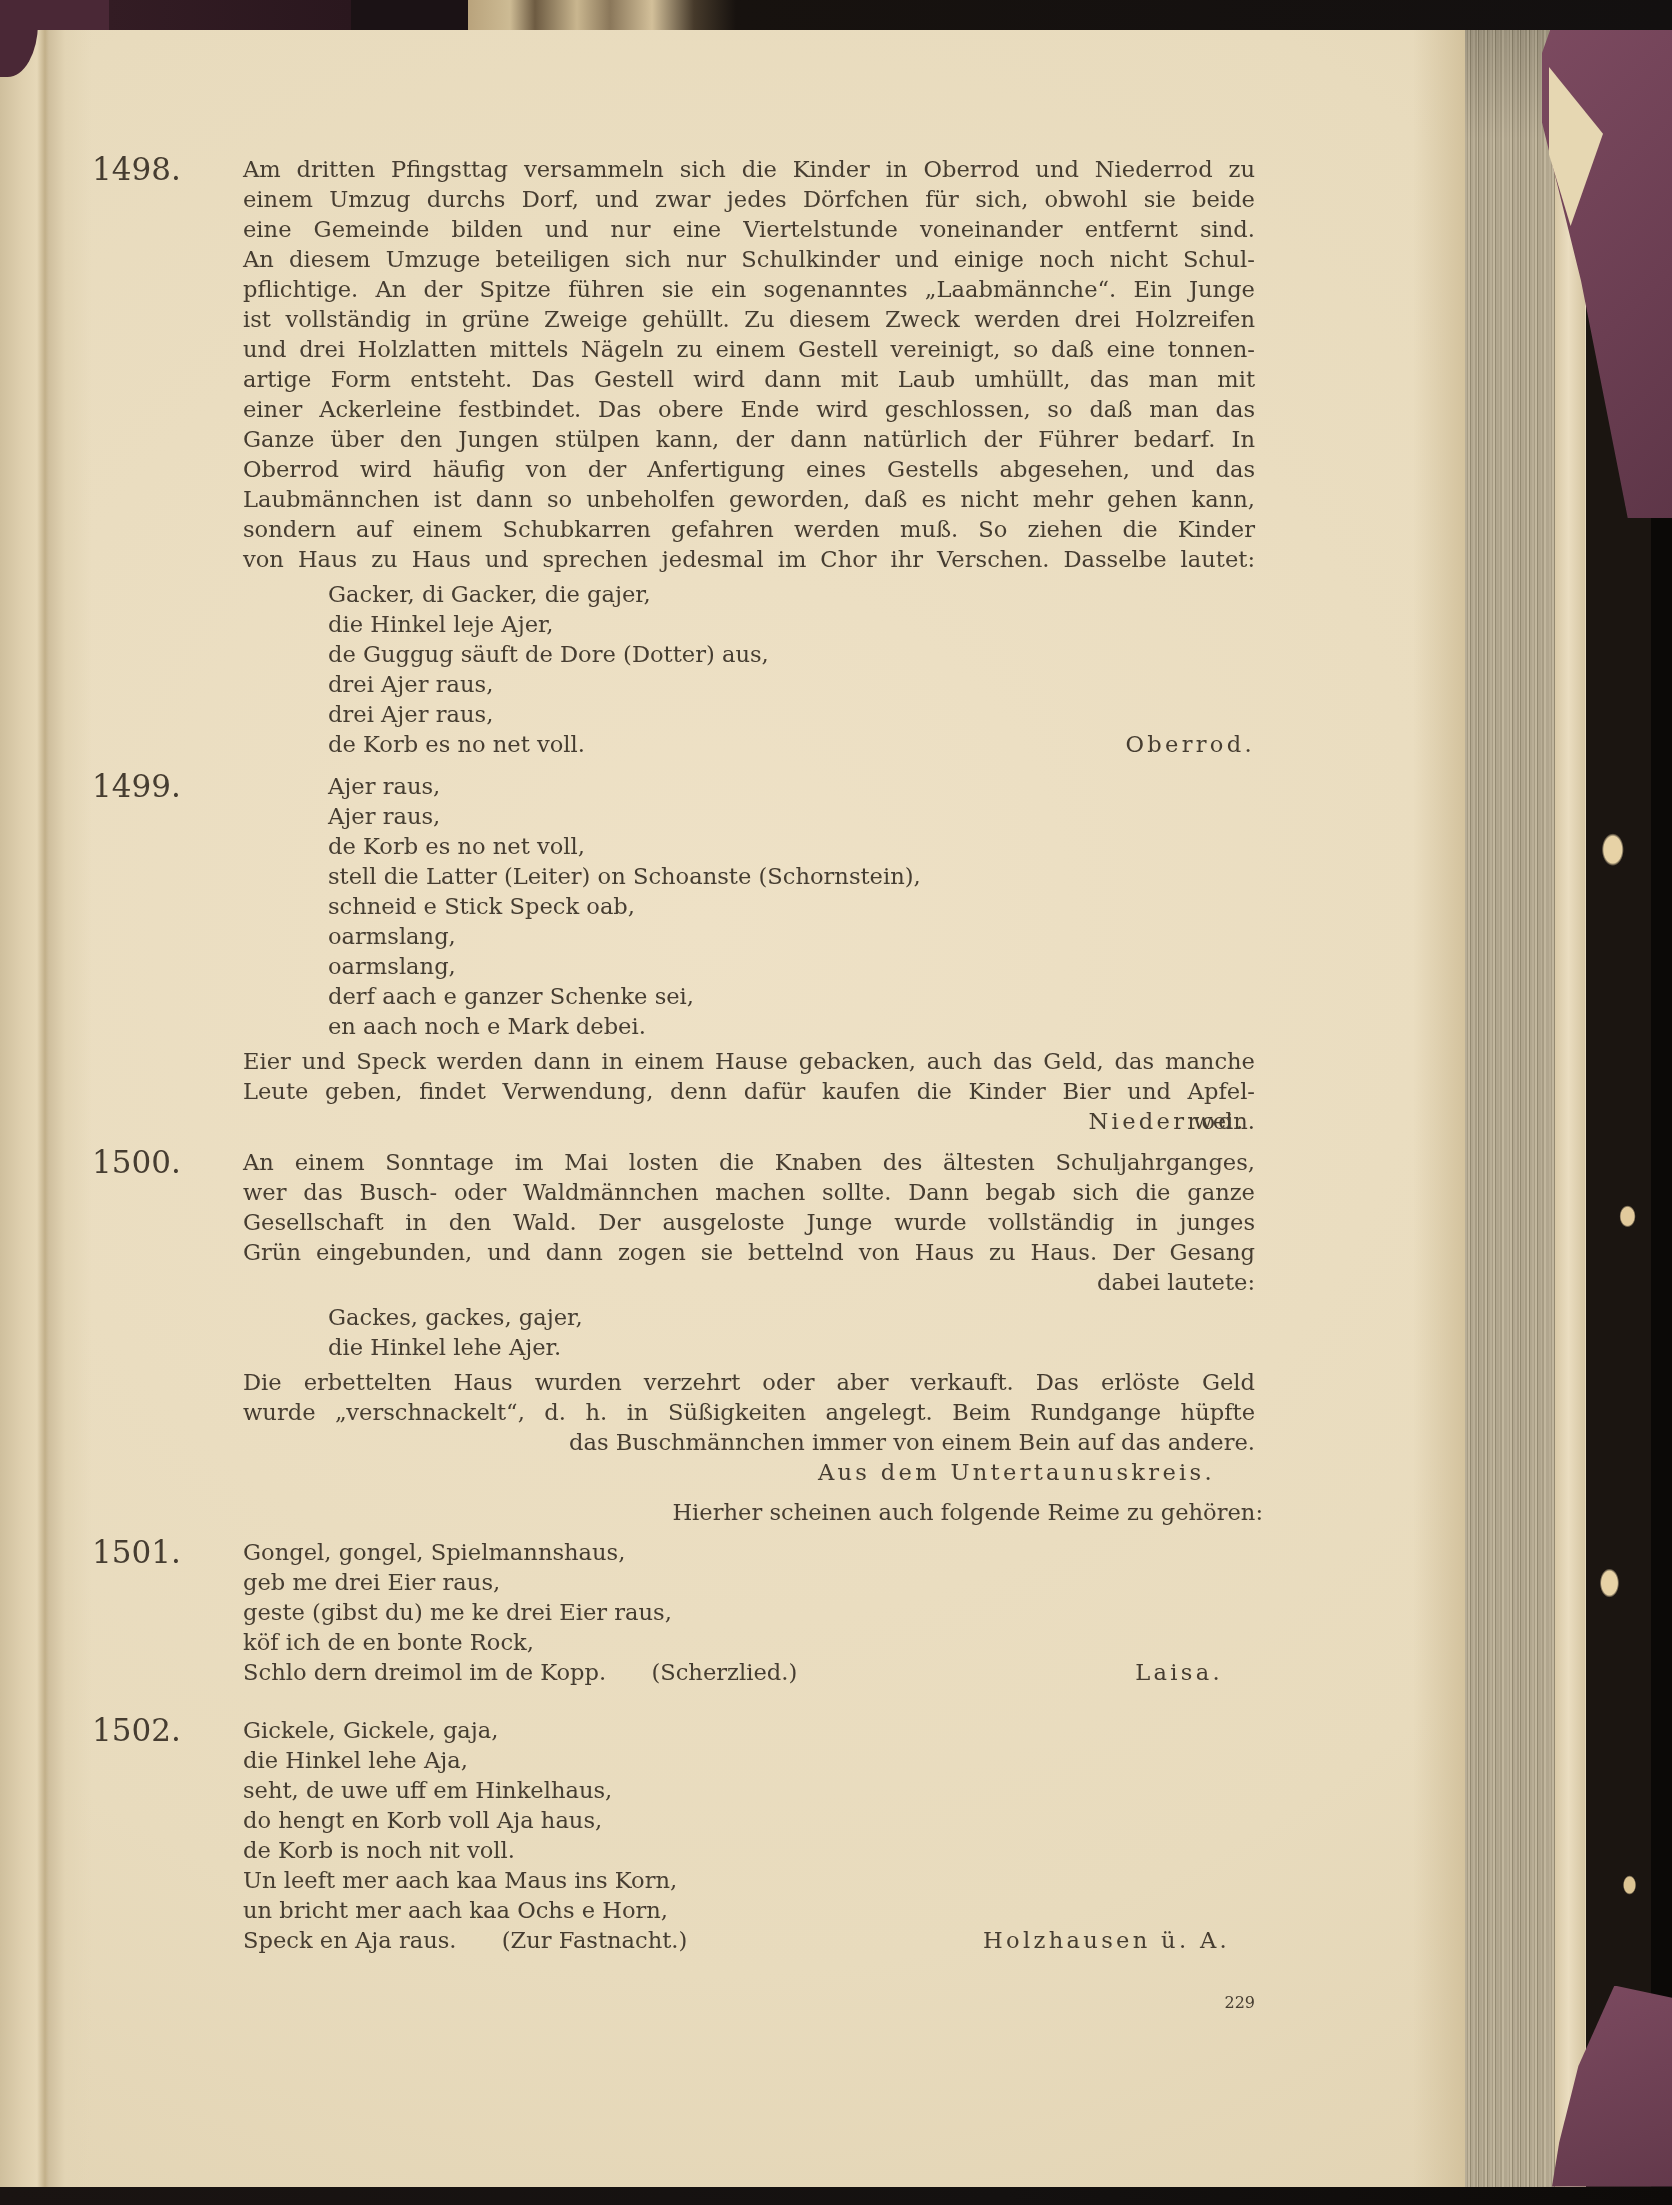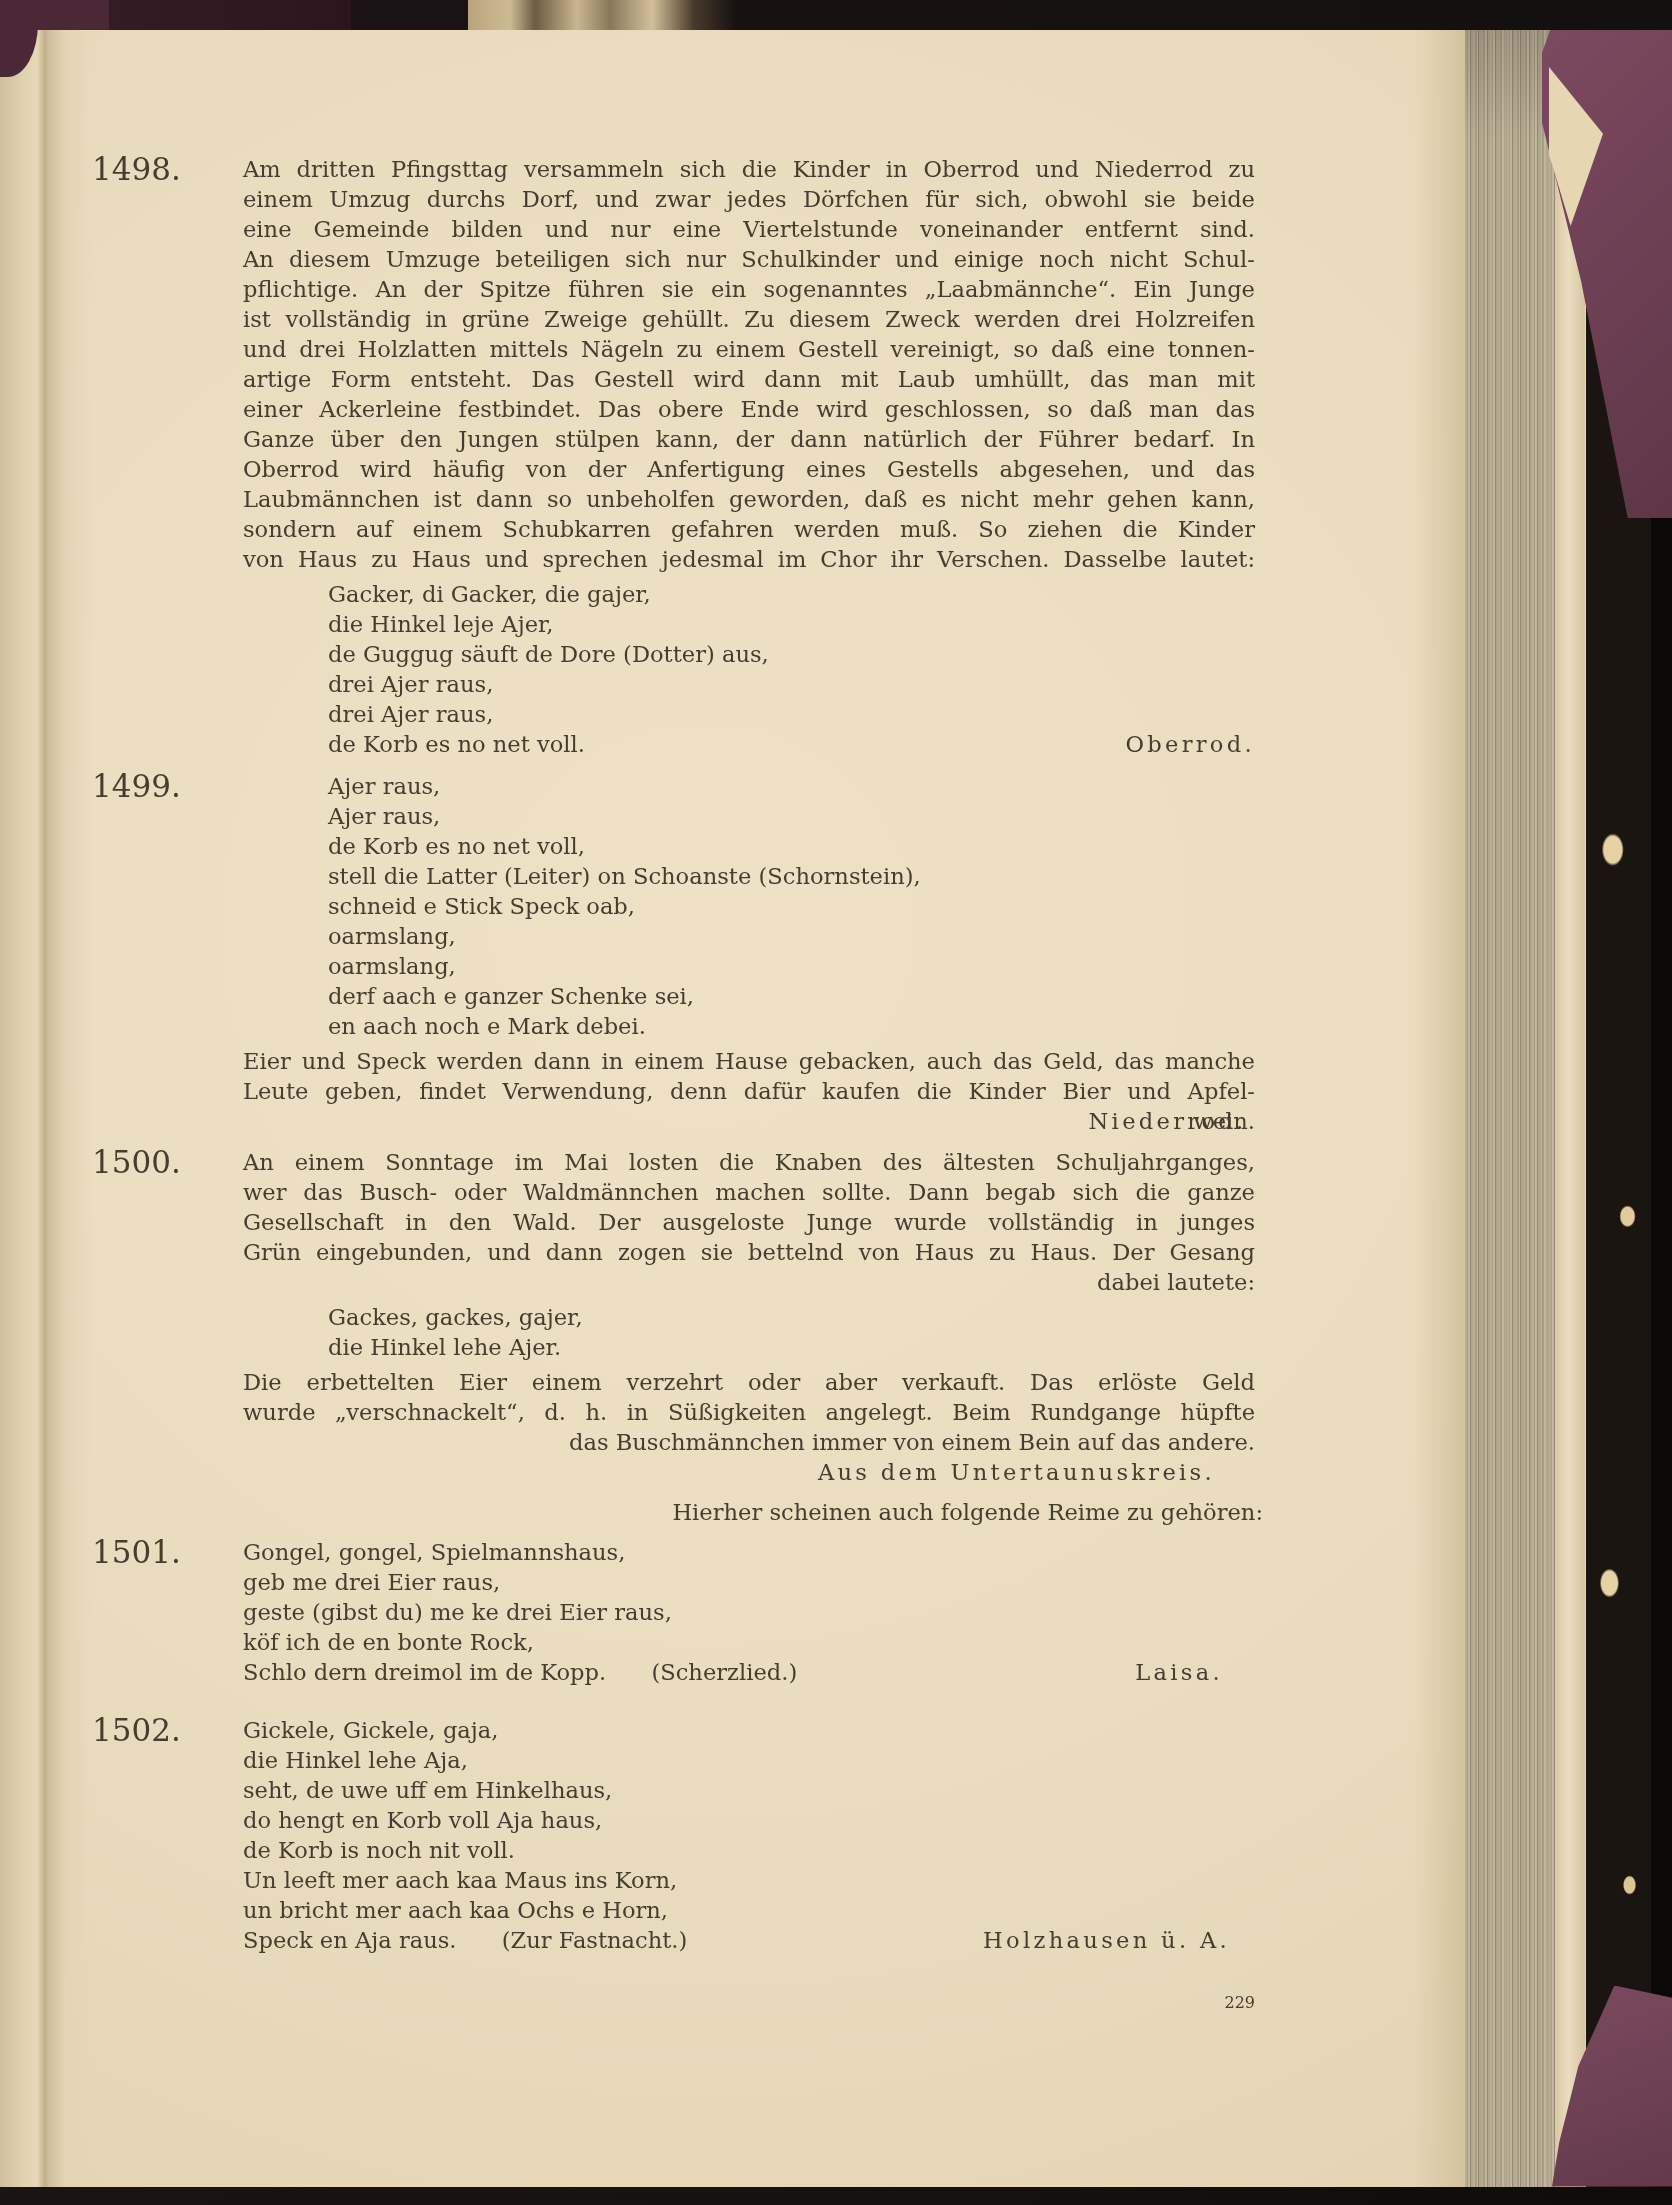--- a/index.html
+++ b/index.html
@@ -149,21 +149,21 @@
         <div class="jline">wer das Busch- oder Waldmännchen machen sollte. Dann begab sich die ganze</div>
         <div class="jline">Gesellschaft in den Wald. Der ausgeloste Junge wurde vollständig in junges</div>
         <div class="jline">Grün eingebunden, und dann zogen sie bettelnd von Haus zu Haus. Der Gesang</div>
         <div class="sline">dabei lautete:</div>
       </div>
       <div class="verse-deep mt6">
         <div class="vline">Gackes, gackes, gajer,</div>
         <div class="vline">die Hinkel lehe Ajer.</div>
       </div>
       <div class="prose mt6">
-        <div class="jline">Die erbettelten Eier einem verzehrt oder aber verkauft. Das erlöste Geld</div>
+        <div class="jline">Die erbettelten Haus wurden verzehrt oder aber verkauft. Das erlöste Geld</div>
         <div class="jline">wurde „verschnackelt“, d. h. in Süßigkeiten angelegt. Beim Rundgange hüpfte</div>
         <div class="sline">das Buschmännchen immer von einem Bein auf das andere.</div>
         <div class="rel" style="height:30px">
           <span class="attr" style="right:40px">Aus dem Untertaunuskreis.</span>
         </div>
       </div>
     </div>
 
     <div class="interlude sline mt12">Hierher scheinen auch folgende Reime zu gehören:</div>
 

